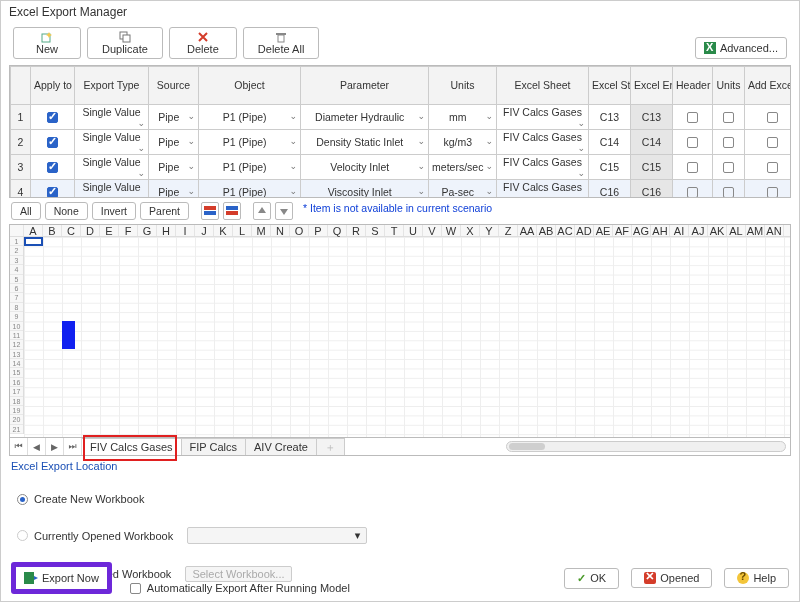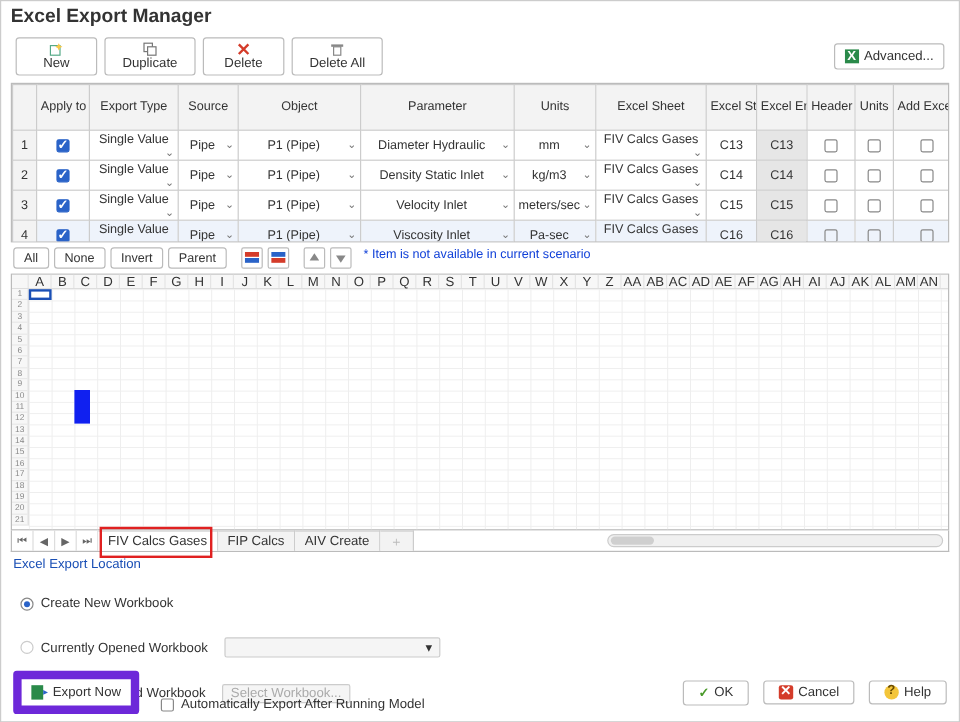--- a/index.html
+++ b/index.html
@@ -1,18 +1,18 @@
 <!DOCTYPE html>
 <html><head>
 <meta charset="utf-8">
 <style>
 * { box-sizing:border-box; margin:0; padding:0; font-family:"Segoe UI",Tahoma,sans-serif; font-size:11px; color:#333; }
 body { background:#fff; width:800px; height:602px; overflow:hidden; position:relative; border:1px solid #ccc; }
-.titlebar { padding:4px 8px; font-size:16px;font-weight:bold; }
-.toolbar { display:flex; gap:6px; padding:4px 12px; align-items:center; }
+.titlebar { padding:4px 8px; font-size:12px; }
+.toolbar { display:flex; gap:6px; padding:4px 12px; align-items:flex-end; }
 .toolbar .spacer { flex:1; }
 .btn { background:#fff; border:1px solid #bbb; border-radius:3px; padding:3px 14px; display:flex; flex-direction:column; align-items:center; gap:0; cursor:pointer; min-width:68px; }
 .btn .ic { width:12px; height:12px; display:inline-block; }
 .btn span { font-size:11px; }
 .btn.adv { flex-direction:row; gap:4px; min-width:0; padding:4px 8px;}
 .grid-wrap { margin:2px 8px 0 8px; border:1px solid #bbb; height:133px; overflow:hidden; }
 table.grid { border-collapse:collapse; width:100%; table-layout:fixed; }
 .grid th,.grid td { border:1px solid #ccc; padding:1px 3px; font-size:10.5px; height:15.5px; white-space:nowrap; overflow:hidden; text-overflow:clip; vertical-align:middle; }
 .grid th { background:#f3f3f3; font-weight:normal; text-align:center; height:38px; line-height:1.0; }
 .grid td { text-align:center; }
@@ -47,21 +47,21 @@
 .hscroll { width:280px; height:11px; background:#f0f0f0; border:1px solid #ccc; border-radius:6px; position:relative; }
 .hscroll::after { content:""; position:absolute; left:2px; top:1px; width:36px; height:7px; background:#cfcfcf; border-radius:4px; }
 .export-loc { margin:4px 10px 0; }
 .section-title { color:#1a4fb5; font-size:11px; margin-bottom:3px; }
 .radio-row { display:flex; align-items:center; gap:6px; padding:1px 0 1px 6px; font-size:11px;margin-top:20px; }
 .radio { width:11px; height:11px; border:1px solid #888; border-radius:50%; display:inline-block; position:relative; }
 .radio.on::after { content:""; position:absolute; top:2px; left:2px; width:5px; height:5px; border-radius:50%; background:#2a63c8; }
 .disabled { color:#aaa; }
 .sel-wb { border:1px solid #ccc; background:#f5f5f5; color:#aaa; padding:1px 6px; border-radius:2px; margin-left:8px; }
 .footer { position:absolute; bottom:6px; left:10px; right:10px; display:flex; align-items:center; gap:12px; }
-.export-now { border:7px solid #6d28d9; border-radius:3px; padding:4px 8px; display:flex; align-items:center; gap:4px; background:#fff; cursor:pointer;}
+.export-now { border:5px solid #6d28d9; border-radius:3px; padding:4px 8px; display:flex; align-items:center; gap:4px; background:#fff; cursor:pointer;}
 .footer .opts { display:flex; flex-direction:column; gap:2px; }
 .footer .spacer { flex:1; }
 .dlg-btn { border:1px solid #bbb; border-radius:3px; padding:3px 12px; display:flex; align-items:center; gap:4px; background:#fff; cursor:pointer; }
 .ic-green { color:#4a9a2a; font-weight:bold; }
 .ic-red-sq { width:12px; height:12px; background:#d43c2a; border-radius:2px; display:inline-block; position:relative;}
 .ic-red-sq::after{content:"✕";color:#fff;position:absolute;top:-2px;left:1px;font-size:11px;font-weight:bold;}
 .ic-help { width:12px; height:12px; background:#f3c53a; border-radius:50%; display:inline-block; position:relative;}
 .ic-help::after{content:"?";color:#6a4b00;position:absolute;top:-2px;left:2px;font-size:11px;font-weight:bold;}
 svg { display:block; }
 </style>
@@ -372,19 +372,19 @@
         <span>Automatically Export After Running Model</span>
       </label>
   </div>
   <div class="spacer"></div>
   <button class="dlg-btn">
       <span class="ic-green">✓</span>
       <span>OK</span>
     </button>
   <button class="dlg-btn">
       <span class="ic-red-sq"></span>
-      <span>Cancel</span>
+      <span>Opened</span>
     </button>
   <button class="dlg-btn">
       <span class="ic-help"></span>
       <span>Help</span>
     </button>
 </div>
 
 </body></html>

